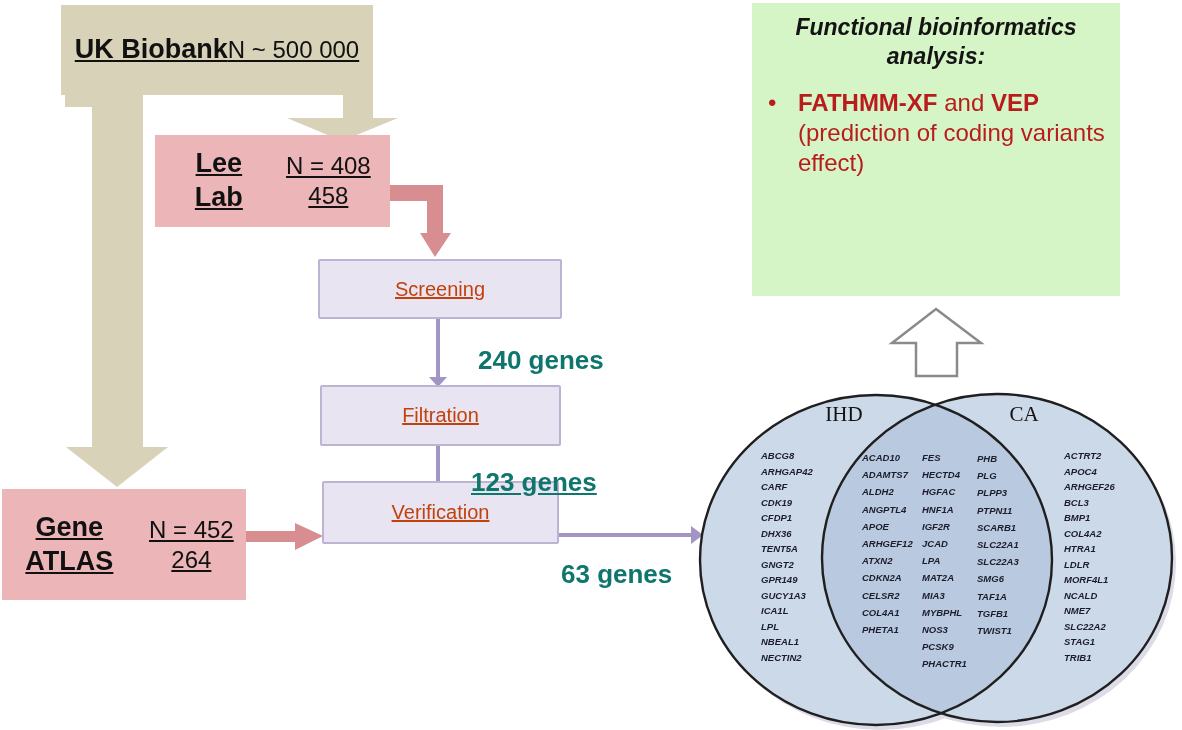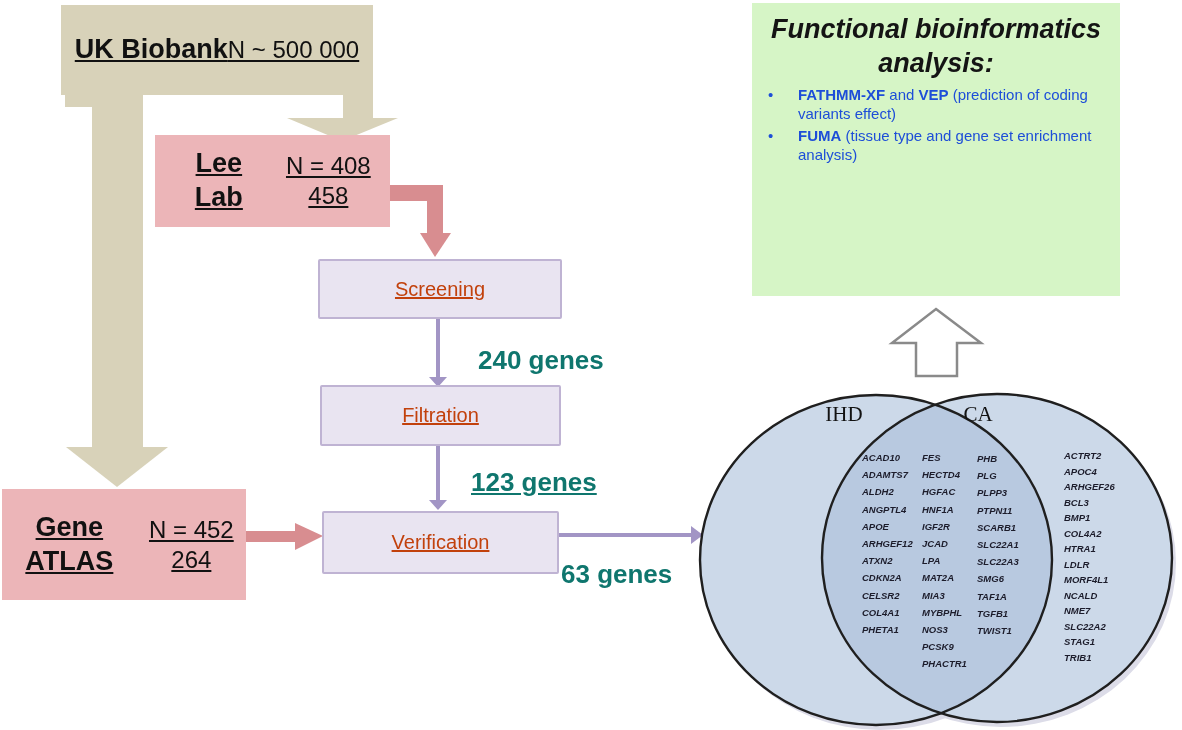--- a/index.html
+++ b/index.html
@@ -12,23 +12,23 @@
   .box .t1{font-size:27px;font-weight:700;line-height:1.25;}
   .box .t2{font-size:24px;font-weight:400;line-height:1.25;}
 
   .tanbox{background:#d8d2b9;}
   .pinkbox{background:#ecb5b8;}
   .stepbox{background:#e9e4f1;border:2px solid #bfb3d3;border-radius:2px;
            font-size:20px;color:#c2410c;}
 
   .greenbox{position:absolute;left:752px;top:3px;width:368px;height:293px;
             background:#d6f5c6;padding:10px 12px 8px 12px;box-sizing:border-box;}
-  .greenbox .gtitle{font-size:27px;font-weight:700;font-style:italic;text-align:center;
-            line-height:1.25;color:#141414;margin-bottom:4px;}
-  .bullet-row{display:flex;font-size:15px;line-height:1.27;color:#1d4ed8;margin-bottom:3px;}
+  .greenbox .gtitle{font-size:23px;font-weight:700;font-style:italic;text-align:center;
+            line-height:1.25;color:#141414;margin-bottom:17px;}
+  .bullet-row{display:flex;font-size:24px;line-height:1.27;color:#b91c1c;margin-bottom:3px;}
   .dot{width:34px;flex:0 0 34px;padding-left:4px;box-sizing:border-box;}
   .dot::before{content:"\2022";}
   .btext{flex:1;}
   .bold{font-weight:700;}
 
   .count{position:absolute;font-size:26px;font-weight:700;color:#0f766e;white-space:nowrap;}
 
   .vennlabel{position:absolute;font-family:"Liberation Serif", serif;font-weight:400;
              font-size:21px;color:#121212;text-align:center;}
   .genecol{position:absolute;font-style:italic;font-weight:700;font-size:9.5px;
@@ -97,43 +97,55 @@
     <div class="t1">Gene ATLAS</div>
     <div class="t2">N = 452 264</div>
   </div>
 
   <div class="box stepbox" style="left:318px;top:259px;width:240px;height:56px;">
     <span>Screening</span>
   </div>
   <div class="box stepbox" style="left:320px;top:385px;width:237px;height:57px;">
     <span>Filtration</span>
   </div>
-  <div class="box stepbox" style="left:322px;top:511px;width:233px;height:59px;">
+  <div class="box stepbox" style="left:322px;top:481px;width:233px;height:59px;">
     <span>Verification</span>
   </div>
 
   <div class="count" style="left:478px;top:345px;">240 genes</div>
   <div class="count" style="left:471px;top:467px;text-decoration:underline;">123 genes</div>
   <div class="count" style="left:561px;top:559px;">63 genes</div>
 
   <div class="greenbox">
     <div class="gtitle">Functional bioinformatics analysis:</div>
     <div class="bullet-row">
       <span class="dot"></span>
       <span class="btext"><span class="bold">FATHMM-XF</span><span> and </span><span class="bold">VEP</span><span> (prediction of coding variants effect)</span></span>
     </div>
-    <div class="bullet-row">
-      <span class="dot"></span>
-      <span class="btext"><span class="bold">FUMA</span><span> (tissue type and gene set enrichment analysis)</span></span>
-    </div>
   </div>
 
   <div class="vennlabel" style="left:808px;top:402px;width:72px;">IHD</div>
-  <div class="vennlabel" style="left:941px;top:402px;width:74px;">CA</div>
-
+  <div class="vennlabel" style="left:987px;top:402px;width:74px;">CA</div>
+
+  <div class="genecol" style="left:761px;top:450px;">
+      <div class="gene">ABCG8</div>
+      <div class="gene">ARHGAP42</div>
+      <div class="gene">CARF</div>
+      <div class="gene">CDK19</div>
+      <div class="gene">CFDP1</div>
+      <div class="gene">DHX36</div>
+      <div class="gene">TENT5A</div>
+      <div class="gene">GNGT2</div>
+      <div class="gene">GPR149</div>
+      <div class="gene">GUCY1A3</div>
+      <div class="gene">ICA1L</div>
+      <div class="gene">LPL</div>
+      <div class="gene">NBEAL1</div>
+      <div class="gene">NECTIN2</div>
+    </div>
   <div class="genecol wide" style="left:862px;top:452px;">
       <div class="gene">ACAD10</div>
       <div class="gene">ADAMTS7</div>
       <div class="gene">ALDH2</div>
       <div class="gene">ANGPTL4</div>
       <div class="gene">APOE</div>
       <div class="gene">ARHGEF12</div>
       <div class="gene">ATXN2</div>
       <div class="gene">CDKN2A</div>
       <div class="gene">CELSR2</div>

